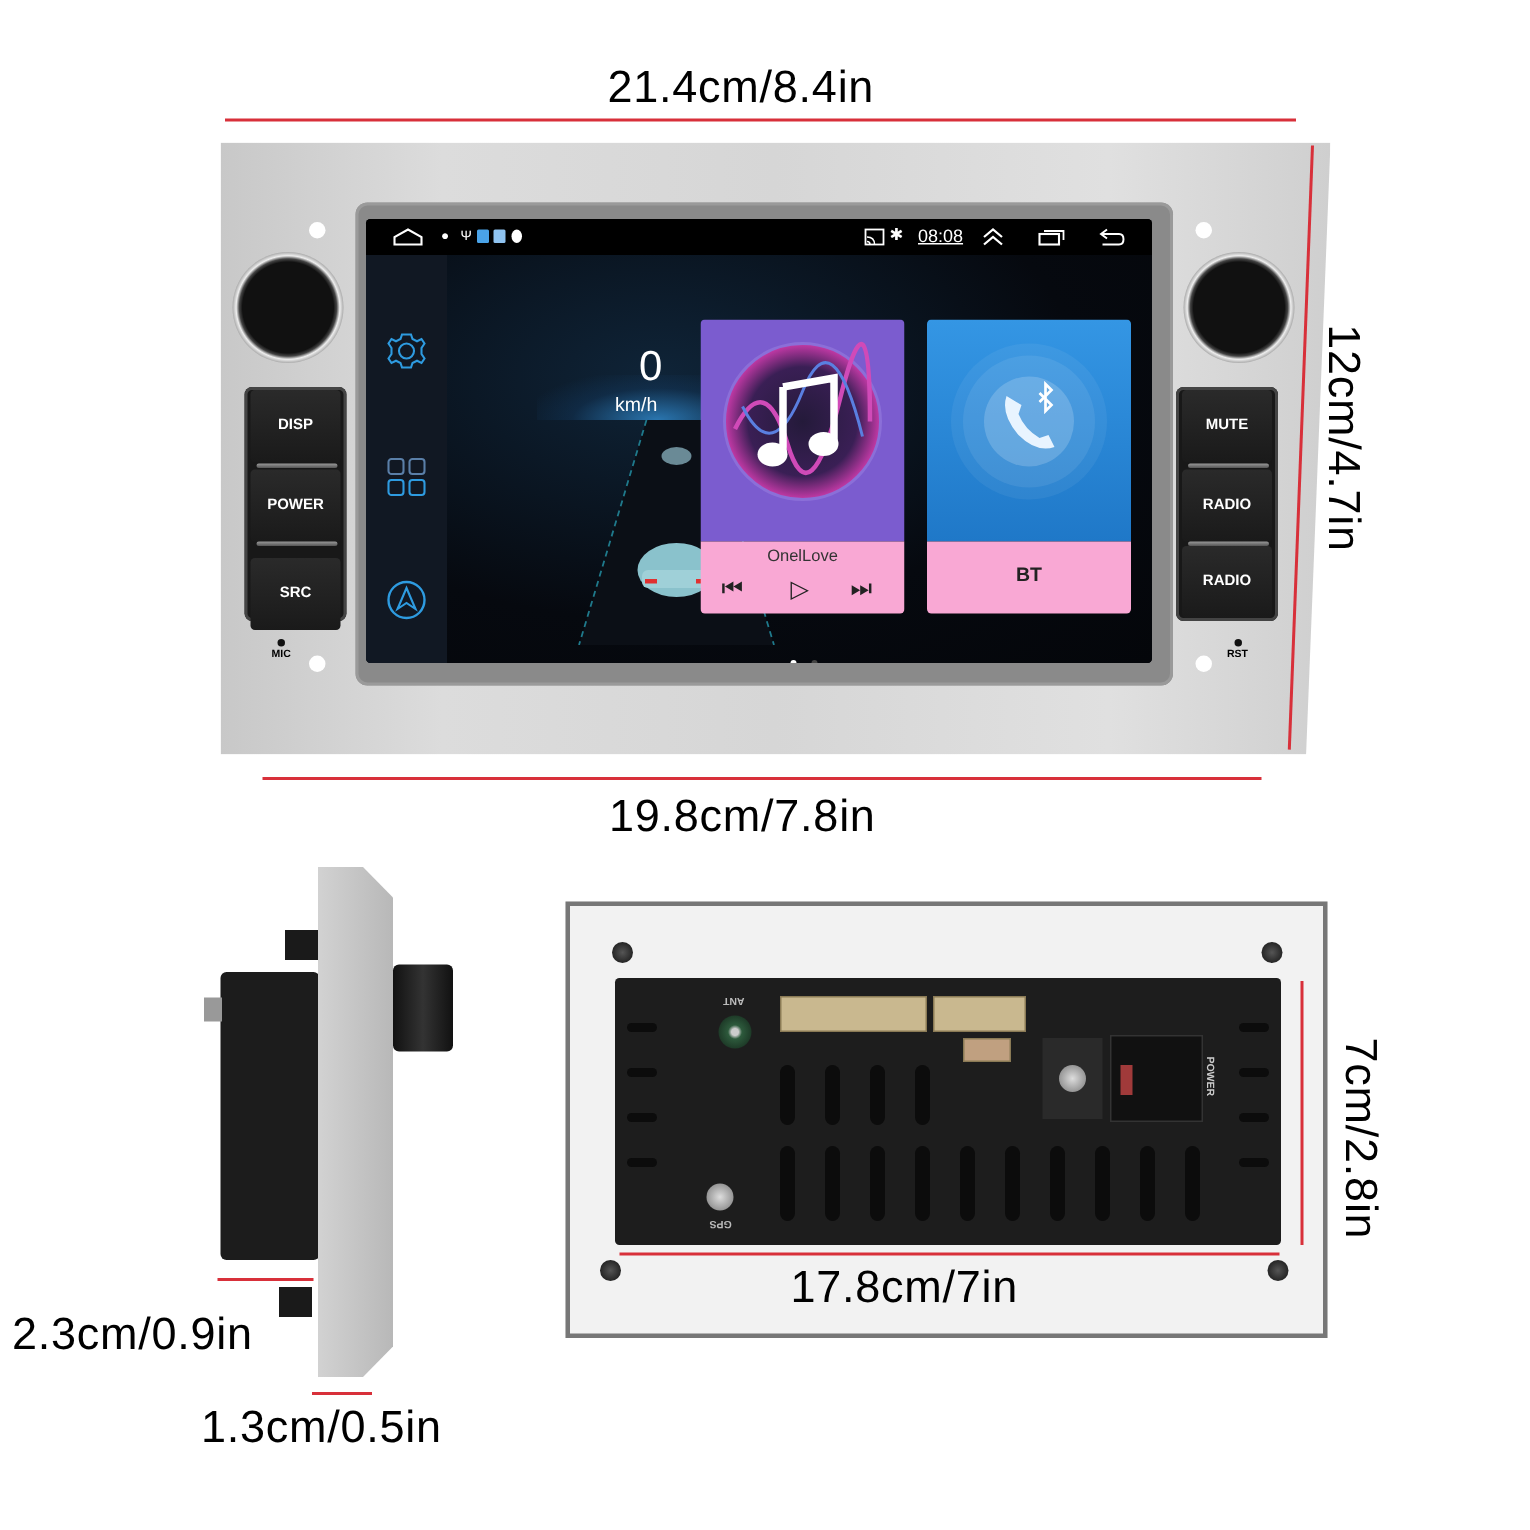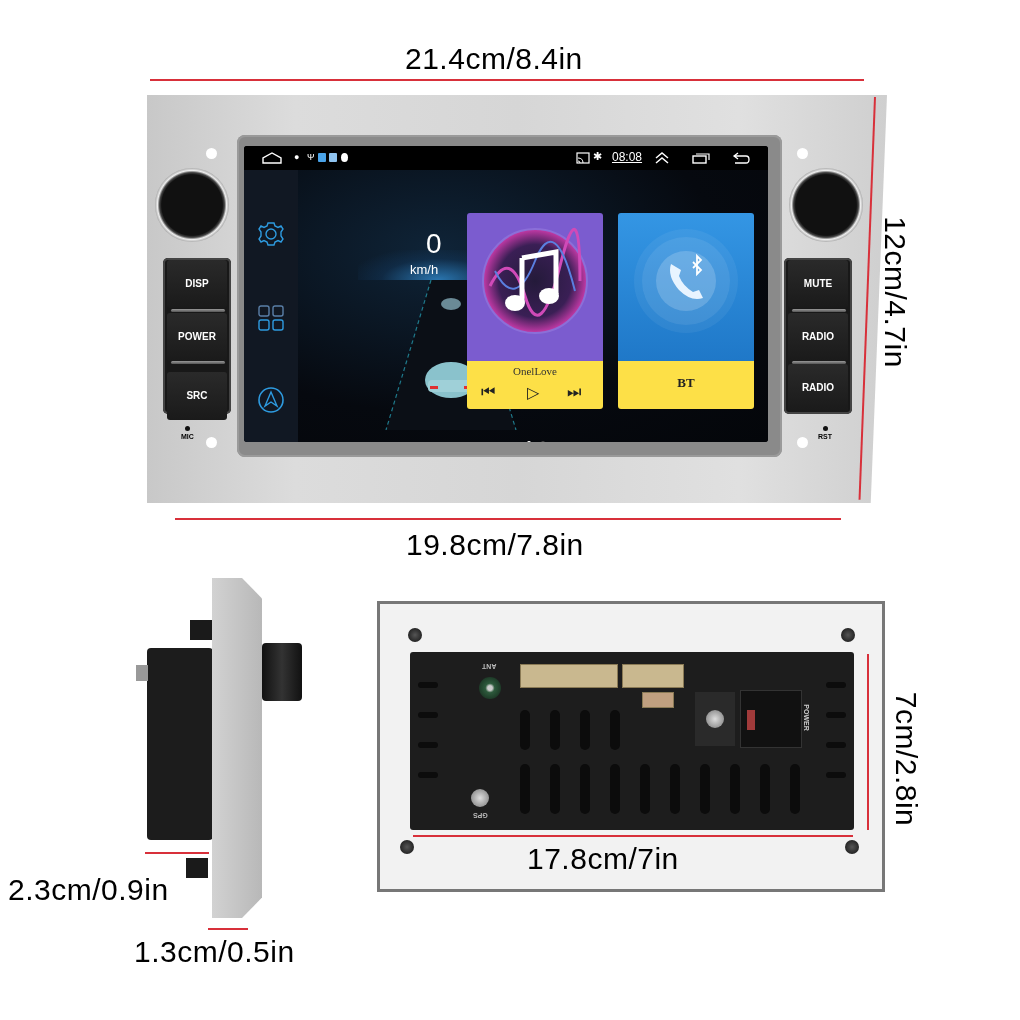--- a/index.html
+++ b/index.html
@@ -15,21 +15,21 @@
   .statusbar{position:absolute;left:0;top:0;width:100%;height:24px;background:#000;color:#fff;font-size:12px;}
   .sb-item{position:absolute;top:4px;color:#fff;font-size:12px;}
   .side{position:absolute;left:0;top:24px;width:54px;height:272px;background:#111823;}
   .main-bg{position:absolute;left:54px;top:24px;width:470px;height:272px;background:radial-gradient(ellipse at 30% 30%,#0f2438 0%,#06090f 60%,#04060a 100%);}
   .speed-glow{position:absolute;left:60px;top:80px;width:160px;height:30px;background:radial-gradient(ellipse at 50% 100%,#2a76b0 0%,rgba(20,60,100,0.4) 50%,transparent 80%);}
   .speed{position:absolute;left:128px;top:58px;color:#fff;font-size:28px;}
   .kmh{position:absolute;left:112px;top:92px;color:#fff;font-size:13px;}
   .road{position:absolute;left:78px;top:110px;width:150px;height:150px;}
   .card{position:absolute;top:66px;width:136px;height:196px;border-radius:3px;overflow:hidden;}
   .card-top{position:absolute;left:0;top:0;width:100%;height:148px;}
-  .card-bot{position:absolute;left:0;top:148px;width:100%;height:64px;background:#fde047;font-family:Liberation Serif, serif;}
+  .card-bot{position:absolute;left:0;top:148px;width:100%;height:64px;background:#f9a8d4;}
   .music-title{position:absolute;left:0;top:4px;width:100%;text-align:center;font-size:11px;color:#333;}
   .ctrl{position:absolute;top:22px;font-size:16px;color:#222;}
   .bt-label{position:absolute;left:0;top:14px;width:100%;text-align:center;font-size:13px;color:#222;font-weight:bold;}
   .dots{position:absolute;left:280px;top:285px;}
   .dot{display:inline-block;width:4px;height:4px;border-radius:50%;margin:0 3px;}
 
   .knob{position:absolute;width:74px;height:74px;border-radius:50%;background:radial-gradient(circle at 50% 50%,#111 0%,#111 58%,#444 62%,#eee 66%,#999 72%,#fff 78%,#666 84%,#222 92%);}
   .btngroup{position:absolute;width:68px;height:156px;background:#181818;border-radius:5px;box-shadow:0 0 0 2px #444 inset;}
   .hwbtn{position:absolute;left:4px;width:60px;height:48px;background:linear-gradient(#2a2a2a,#1a1a1a);color:#fff;font-weight:bold;font-size:10px;text-align:center;line-height:48px;border-radius:3px;}
   .sep{position:absolute;left:8px;width:54px;height:3px;background:linear-gradient(#999,#555);border-radius:2px;}

